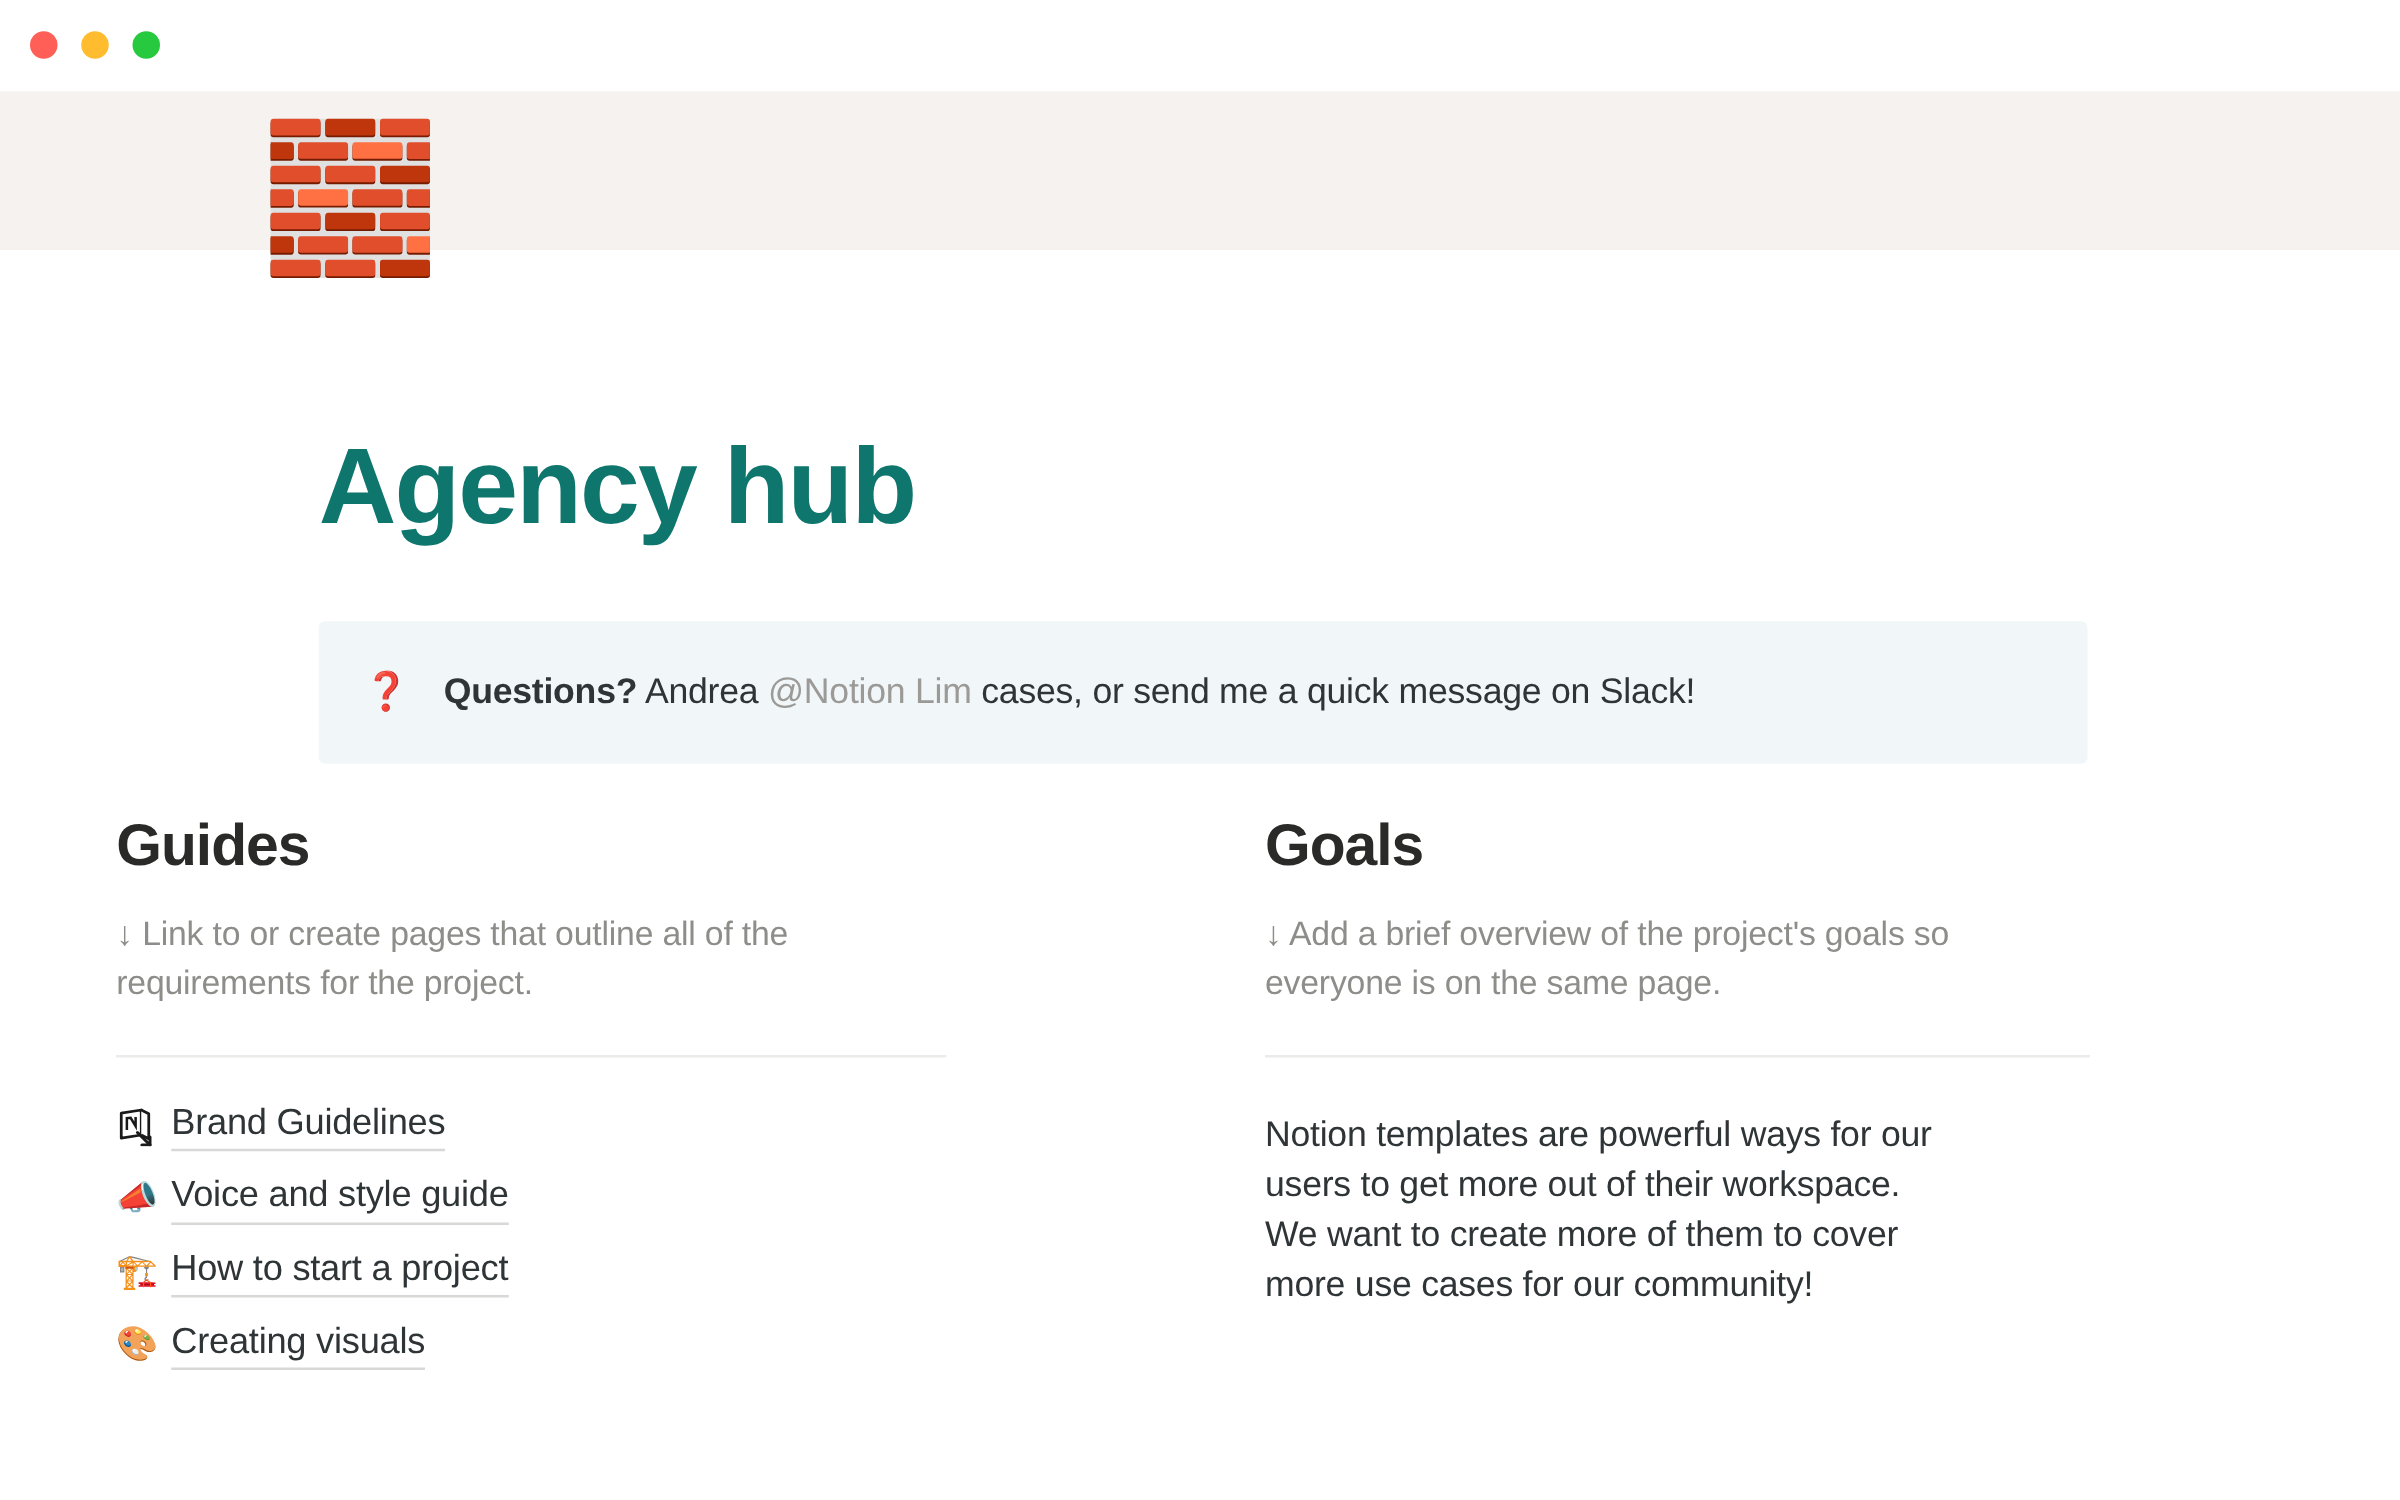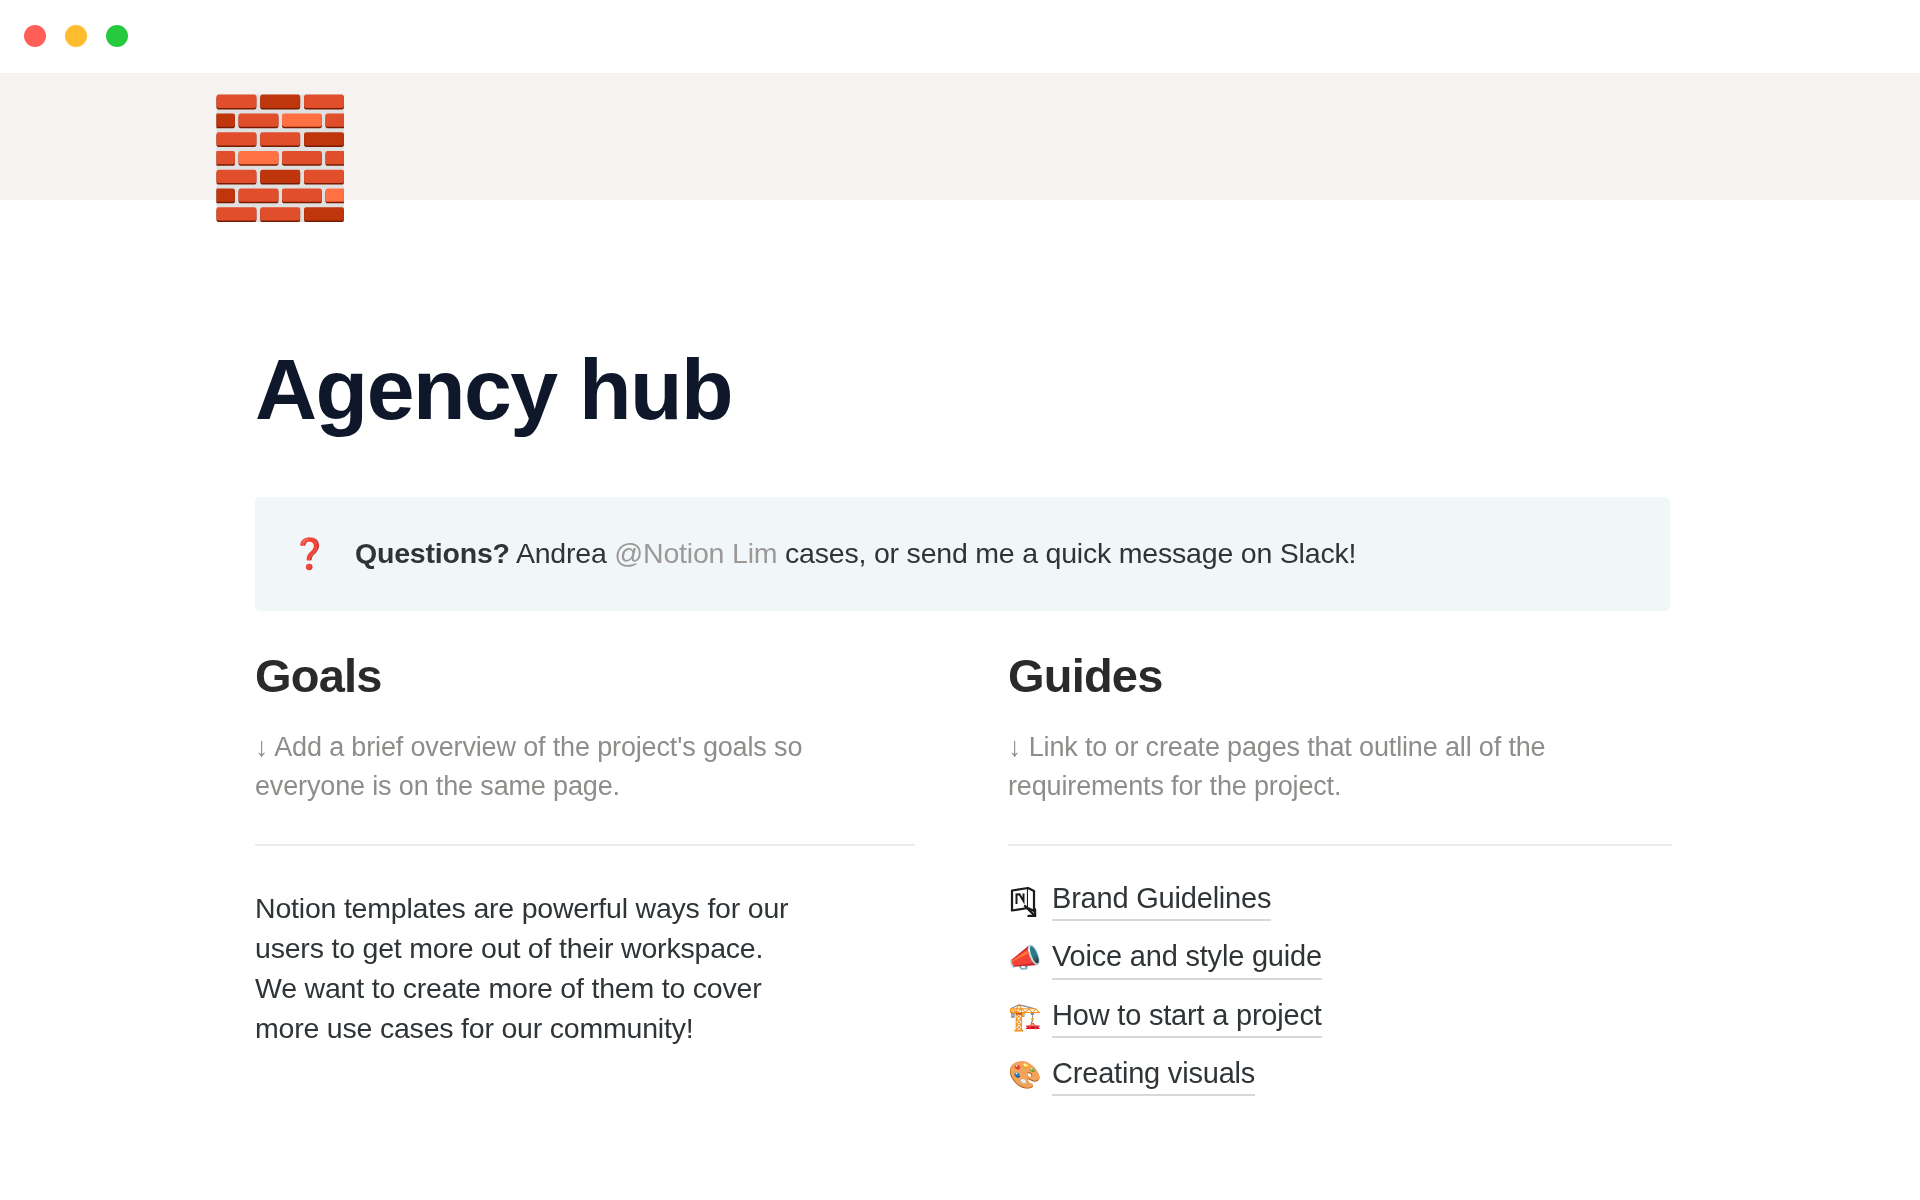--- a/index.html
+++ b/index.html
@@ -78,21 +78,21 @@
     width: 1920px;
   }
 
   .page-title {
     position: absolute;
     left: 255px;
     top: 146px;
     font-size: 86px;
     font-weight: bold;
     letter-spacing: -1.5px;
-    color: #0f172a;
+    color: #0f766e;
     line-height: 1;
   }
 
   
   .callout {
     position: absolute;
     left: 255px;
     top: 297px;
     width: 1415px;
     height: 114px;
@@ -231,27 +231,20 @@
   <div class="content">
 
     <h1 class="page-title">Agency hub</h1>
 
     <div class="callout">
       <span class="callout-icon">❓</span>
       <span class="callout-text"><b>Questions?</b><span> Andrea </span><span class="mention">@Notion Lim</span><span> cases, or send me a quick message on Slack!</span></span>
     </div>
 
     <div class="columns">
-
-      <div class="col col-goals">
-        <div class="col-heading">Goals</div>
-        <div class="col-caption">↓ Add a brief overview of the project's goals so everyone is on the same page.</div>
-        <div class="divider"></div>
-        <div class="body-text">Notion templates are powerful ways for our users to get more out of their workspace. We want to create more of them to cover more use cases for our community!</div>
-      </div>
 
       <div class="col col-guides">
         <div class="col-heading">Guides</div>
         <div class="col-caption">↓ Link to or create pages that outline all of the requirements for the project.</div>
         <div class="divider"></div>
 
         <div class="links">
 
           <div class="link-row">
             <span class="notion-link-icon">
@@ -277,15 +270,22 @@
           </div>
 
           <div class="link-row">
             <span class="link-emoji">🎨</span>
             <span class="link-label">Creating visuals</span>
           </div>
 
         </div>
       </div>
 
+      <div class="col col-goals">
+        <div class="col-heading">Goals</div>
+        <div class="col-caption">↓ Add a brief overview of the project's goals so everyone is on the same page.</div>
+        <div class="divider"></div>
+        <div class="body-text">Notion templates are powerful ways for our users to get more out of their workspace. We want to create more of them to cover more use cases for our community!</div>
+      </div>
+
     </div>
   </div>
 </div>
 
 </body></html>

